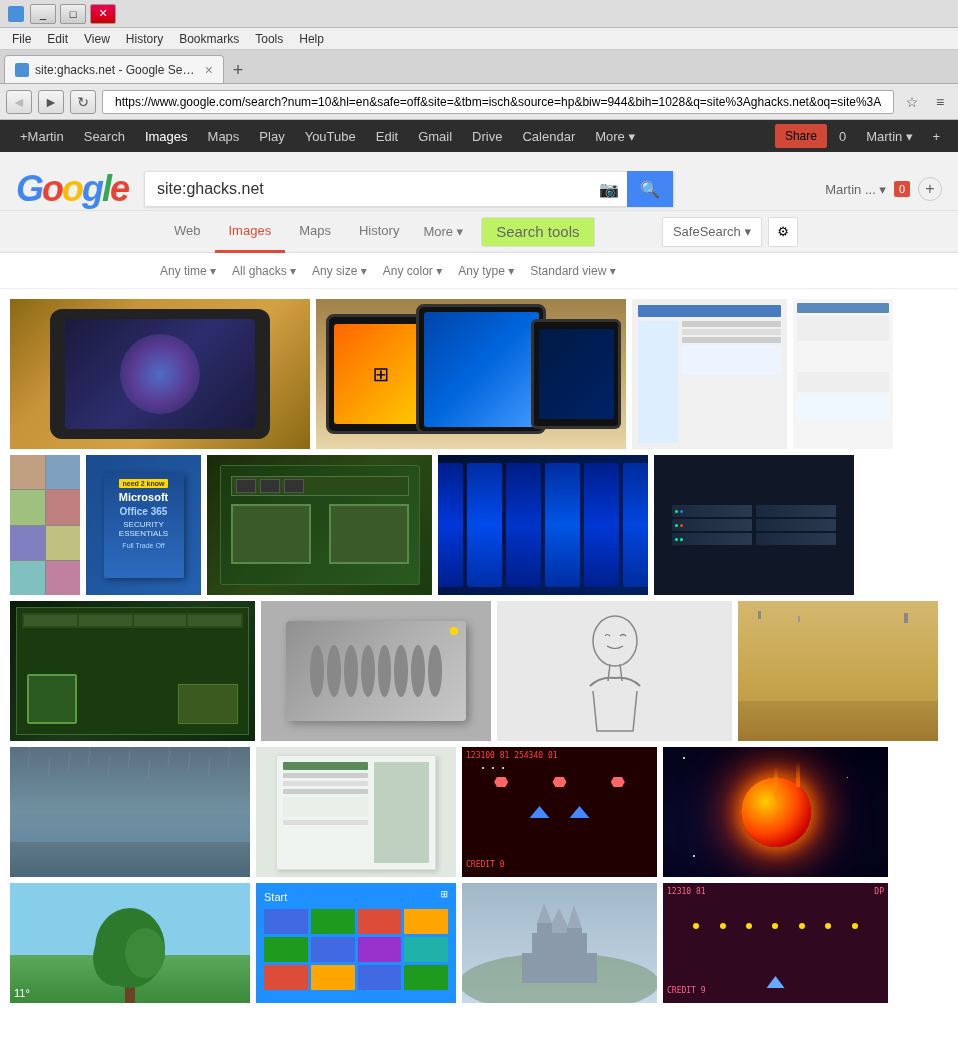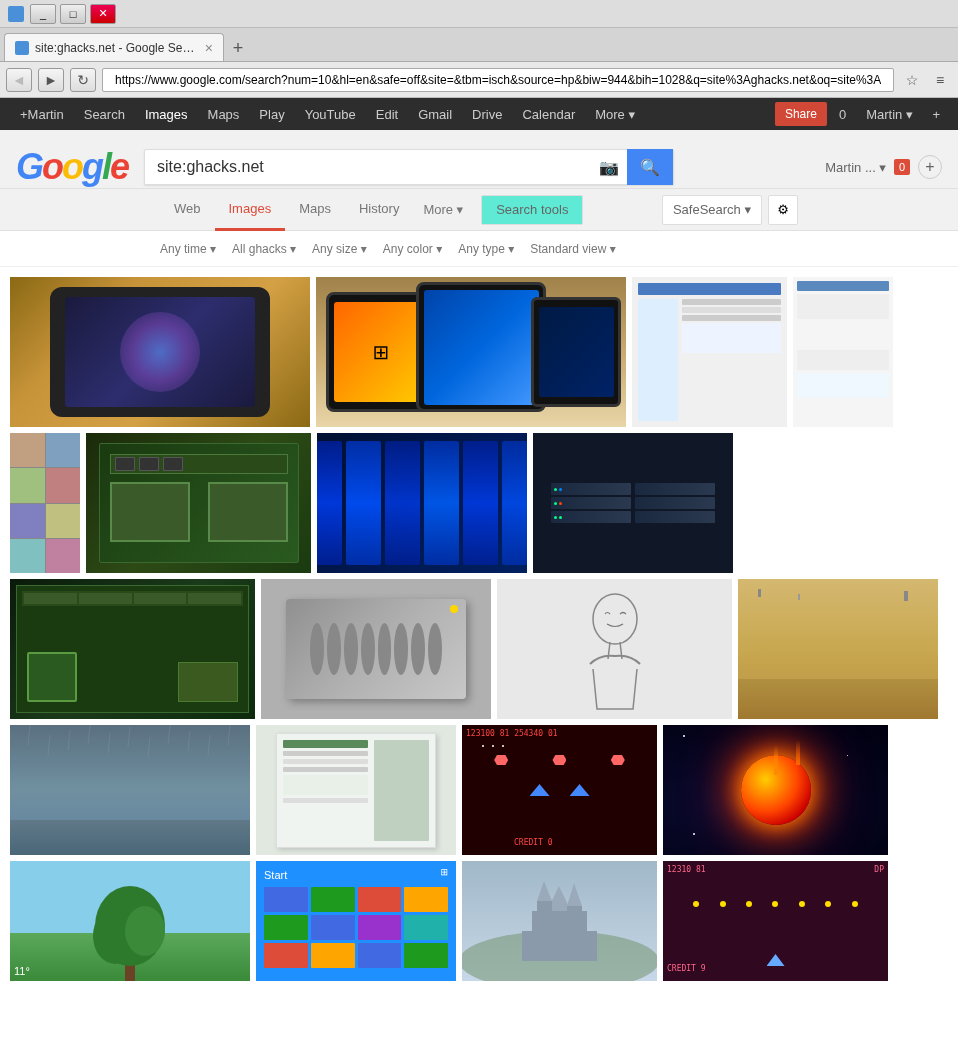--- a/index.html
+++ b/index.html
@@ -81,21 +81,21 @@
       height: 32px;
       display: flex;
       align-items: center;
       padding: 0 10px;
       gap: 0;
     }
     .google-nav-item { color: #ccc; font-size: 13px; padding: 0 10px; height: 32px; display: flex; align-items: center; cursor: pointer; text-decoration: none; }
     .google-nav-item.active { color: #fff; }
     .google-nav-separator { flex: 1; }
     .google-nav-right { display: flex; align-items: center; gap: 4px; }
-    .share-btn { background: #d14836; color: #ffffff; border-radius: 2px; padding: 4px 10px; font-size: 12px; cursor: pointer; height: 24px; display: flex; align-items: center; }
+    .share-btn { background: #d14836; color: #000000; border-radius: 2px; padding: 4px 10px; font-size: 12px; cursor: pointer; height: 24px; display: flex; align-items: center; }
     .notif-btn { color: #ccc; font-size: 13px; padding: 0 8px; cursor: pointer; }
     .plus-martin { color: #ccc; font-size: 13px; padding: 0 8px; cursor: pointer; }
 
     
     .google-header {
       background: #f1f1f1;
       padding: 16px 16px 0 16px;
       display: flex;
       align-items: center;
       gap: 16px;
@@ -126,21 +126,21 @@
       background: #f1f1f1;
       padding: 0 160px;
       display: flex;
       align-items: center;
       border-bottom: 1px solid #e0e0e0;
       height: 42px;
     }
     .search-tab { padding: 0 14px; height: 42px; display: flex; align-items: center; font-size: 13px; color: #777; cursor: pointer; border-bottom: 3px solid transparent; }
     .search-tab.active { color: #dd4b39; border-bottom: 3px solid #dd4b39; }
     .search-tab-more { padding: 0 10px; height: 42px; display: flex; align-items: center; font-size: 13px; color: #777; cursor: pointer; }
-    .search-tools-btn { margin-left: 8px; border: 1px solid #ddd; padding: 4px 14px; border-radius: 2px; font-size: 13px; color: #666; cursor: pointer; background: #5eead4; height: 30px; display: flex; align-items: center; }
+    .search-tools-btn { margin-left: 8px; border: 1px solid #ddd; padding: 4px 14px; border-radius: 2px; font-size: 15px; color: #666; cursor: pointer; background: #bef264; height: 30px; display: flex; align-items: center; }
     .safesearch-btn { margin-left: auto; border: 1px solid #ddd; padding: 4px 10px; border-radius: 2px; font-size: 13px; color: #666; cursor: pointer; background: #fff; height: 30px; display: flex; align-items: center; gap: 4px; }
     .gear-icon-btn { width: 30px; height: 30px; border: 1px solid #ddd; border-radius: 2px; display: flex; align-items: center; justify-content: center; cursor: pointer; background: #fff; margin-left: 6px; }
 
     
     .filter-bar {
       background: #fff;
       padding: 6px 160px;
       display: flex;
       align-items: center;
       gap: 16px;
@@ -230,20 +230,29 @@
 
   <div class="title-bar">
     <div class="title-bar-icon"></div>
     <div class="title-bar-controls">
       <div class="title-bar-btn">_</div>
       <div class="title-bar-btn">□</div>
       <div class="title-bar-btn close">✕</div>
     </div>
   </div>
 
+  <div class="menu-bar">
+    <span class="menu-item">File</span>
+    <span class="menu-item">Edit</span>
+    <span class="menu-item">View</span>
+    <span class="menu-item">History</span>
+    <span class="menu-item">Bookmarks</span>
+    <span class="menu-item">Tools</span>
+    <span class="menu-item">Help</span>
+  </div>
 
   <div class="tab-bar">
     <div class="tab">
       <div class="tab-icon"></div>
       <span class="tab-label">site:ghacks.net - Google Search</span>
       <span class="tab-close">×</span>
     </div>
     <div class="tab-new">+</div>
   </div>
 
@@ -381,20 +390,31 @@
           <div style="background:#c0a080;"></div>
             <div style="background:#80a0c0;"></div>
           <div style="background:#a0c080;"></div>
             <div style="background:#c08080;"></div>
           <div style="background:#8080c0;"></div>
             <div style="background:#c0c080;"></div>
           <div style="background:#80c0c0;"></div>
             <div style="background:#c080a0;"></div>
         </div>
       </div>
+      <div class="img-block img-office" style="overflow:visible;position:relative;">
+        <div style="background:linear-gradient(135deg,#1a4b8e,#2560af);width:100%;height:100%;display:flex;align-items:center;justify-content:center;">
+          <div style="background:linear-gradient(to bottom,#1a4b8e,#2d6abf);width:80px;height:105px;border-radius:2px;padding:6px;display:flex;flex-direction:column;align-items:center;box-shadow:2px 2px 6px rgba(0,0,0,0.4);">
+            <div style="background:#ffd700;color:#333;font-size:7px;padding:1px 3px;border-radius:1px;margin-bottom:3px;font-weight:bold;">need 2 know</div>
+            <div style="color:#fff;font-size:11px;font-weight:bold;text-align:center;margin-bottom:3px;">Microsoft</div>
+            <div style="color:#aad4ff;font-size:10px;font-weight:bold;text-align:center;">Office 365</div>
+            <div style="color:#cce8ff;font-size:8px;text-align:center;margin-top:3px;">SECURITY ESSENTIALS</div>
+            <div style="color:#aad4ff;font-size:7px;text-align:center;margin-top:4px;">Full Trade Off</div>
+          </div>
+        </div>
+      </div>
       <div class="img-block img-motherboard1">
         <div style="width:100%;height:100%;background:linear-gradient(135deg,#1a2a0a,#2d4a15,#1a3a10);display:flex;align-items:center;justify-content:center;">
           <div style="width:200px;height:120px;background:linear-gradient(135deg,#1a3a10,#2a5a20);border:1px solid #3a6a30;position:relative;border-radius:2px;">
             <div style="position:absolute;top:10px;left:10px;right:10px;height:20px;background:#2a4a1a;border:1px solid #4a7a3a;display:flex;align-items:center;padding:0 4px;gap:4px;">
               <div style="width:20px;height:14px;background:#333;border:1px solid #555;"></div>
               <div style="width:20px;height:14px;background:#333;border:1px solid #555;"></div>
               <div style="width:20px;height:14px;background:#333;border:1px solid #555;"></div>
             </div>
             <div style="position:absolute;top:38px;left:10px;width:80px;height:60px;background:#3a5a2a;border:2px solid #5a8a4a;"></div>
             <div style="position:absolute;top:38px;right:10px;width:80px;height:60px;background:#3a5a2a;border:2px solid #5a8a4a;"></div>
@@ -553,21 +573,21 @@
           <div style="position:absolute;top:50%;left:50%;transform:translate(-50%,-50%);display:flex;gap:20px;">
             <div style="width:20px;height:12px;background:#4488ff;clip-path:polygon(50% 0%,100% 100%,0% 100%);"></div>
             <div style="width:20px;height:12px;background:#4488ff;clip-path:polygon(50% 0%,100% 100%,0% 100%);"></div>
           </div>
 
           <div style="position:absolute;top:30px;left:10px;right:10px;display:flex;justify-content:space-around;">
             <div style="width:14px;height:10px;background:#ff6666;clip-path:polygon(20% 0%,80% 0%,100% 50%,80% 100%,20% 100%,0% 50%);"></div>
             <div style="width:14px;height:10px;background:#ff6666;clip-path:polygon(20% 0%,80% 0%,100% 50%,80% 100%,20% 100%,0% 50%);"></div>
             <div style="width:14px;height:10px;background:#ff6666;clip-path:polygon(20% 0%,80% 0%,100% 50%,80% 100%,20% 100%,0% 50%);"></div>
           </div>
-          <div style="position:absolute;bottom:8px;left:4px;color:#ff4444;font-size:8px;font-family:monospace;margin-left:48px;">CREDIT 0</div>
+          <div style="position:absolute;bottom:8px;left:4px;color:#ff4444;font-size:8px;font-family:monospace;">CREDIT 0</div>
         </div>
       </div>
       <div class="img-block img-space">
         <div style="width:100%;height:100%;background:radial-gradient(ellipse at 30% 60%,#0a0a30,#000010);display:flex;align-items:center;justify-content:center;position:relative;">
 
           <div style="position:absolute;top:10px;left:20px;width:2px;height:2px;background:#fff;border-radius:50%;"></div>
           <div style="position:absolute;top:30px;right:40px;width:1px;height:1px;background:#fff;border-radius:50%;"></div>
           <div style="position:absolute;bottom:20px;left:30px;width:2px;height:2px;background:#fff;border-radius:50%;"></div>
 
           <div style="width:70px;height:70px;border-radius:50%;background:radial-gradient(circle at 35% 35%,#ffcc00,#ff8800,#ff4400,#cc0000,#600000);box-shadow:0 0 20px #ff8800,0 0 40px #ff4400,0 0 60px #ff2200;"></div>

